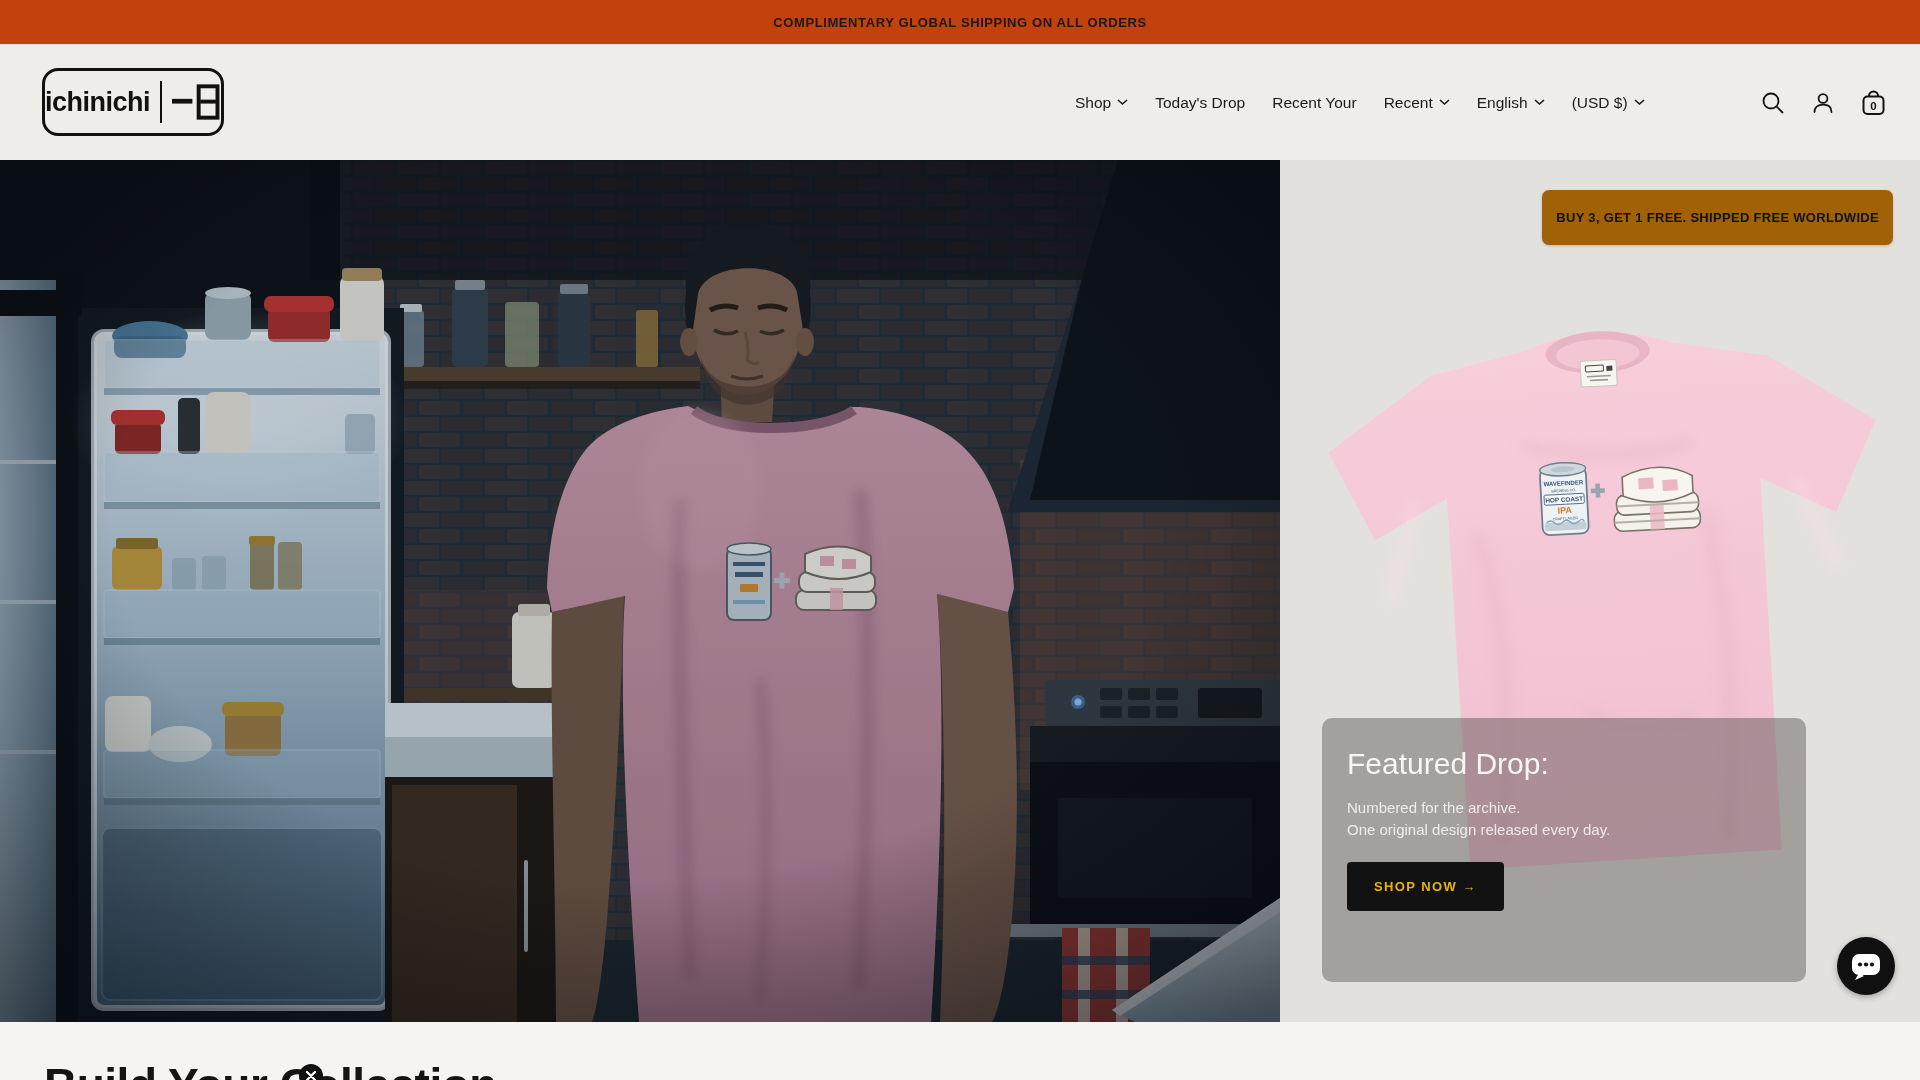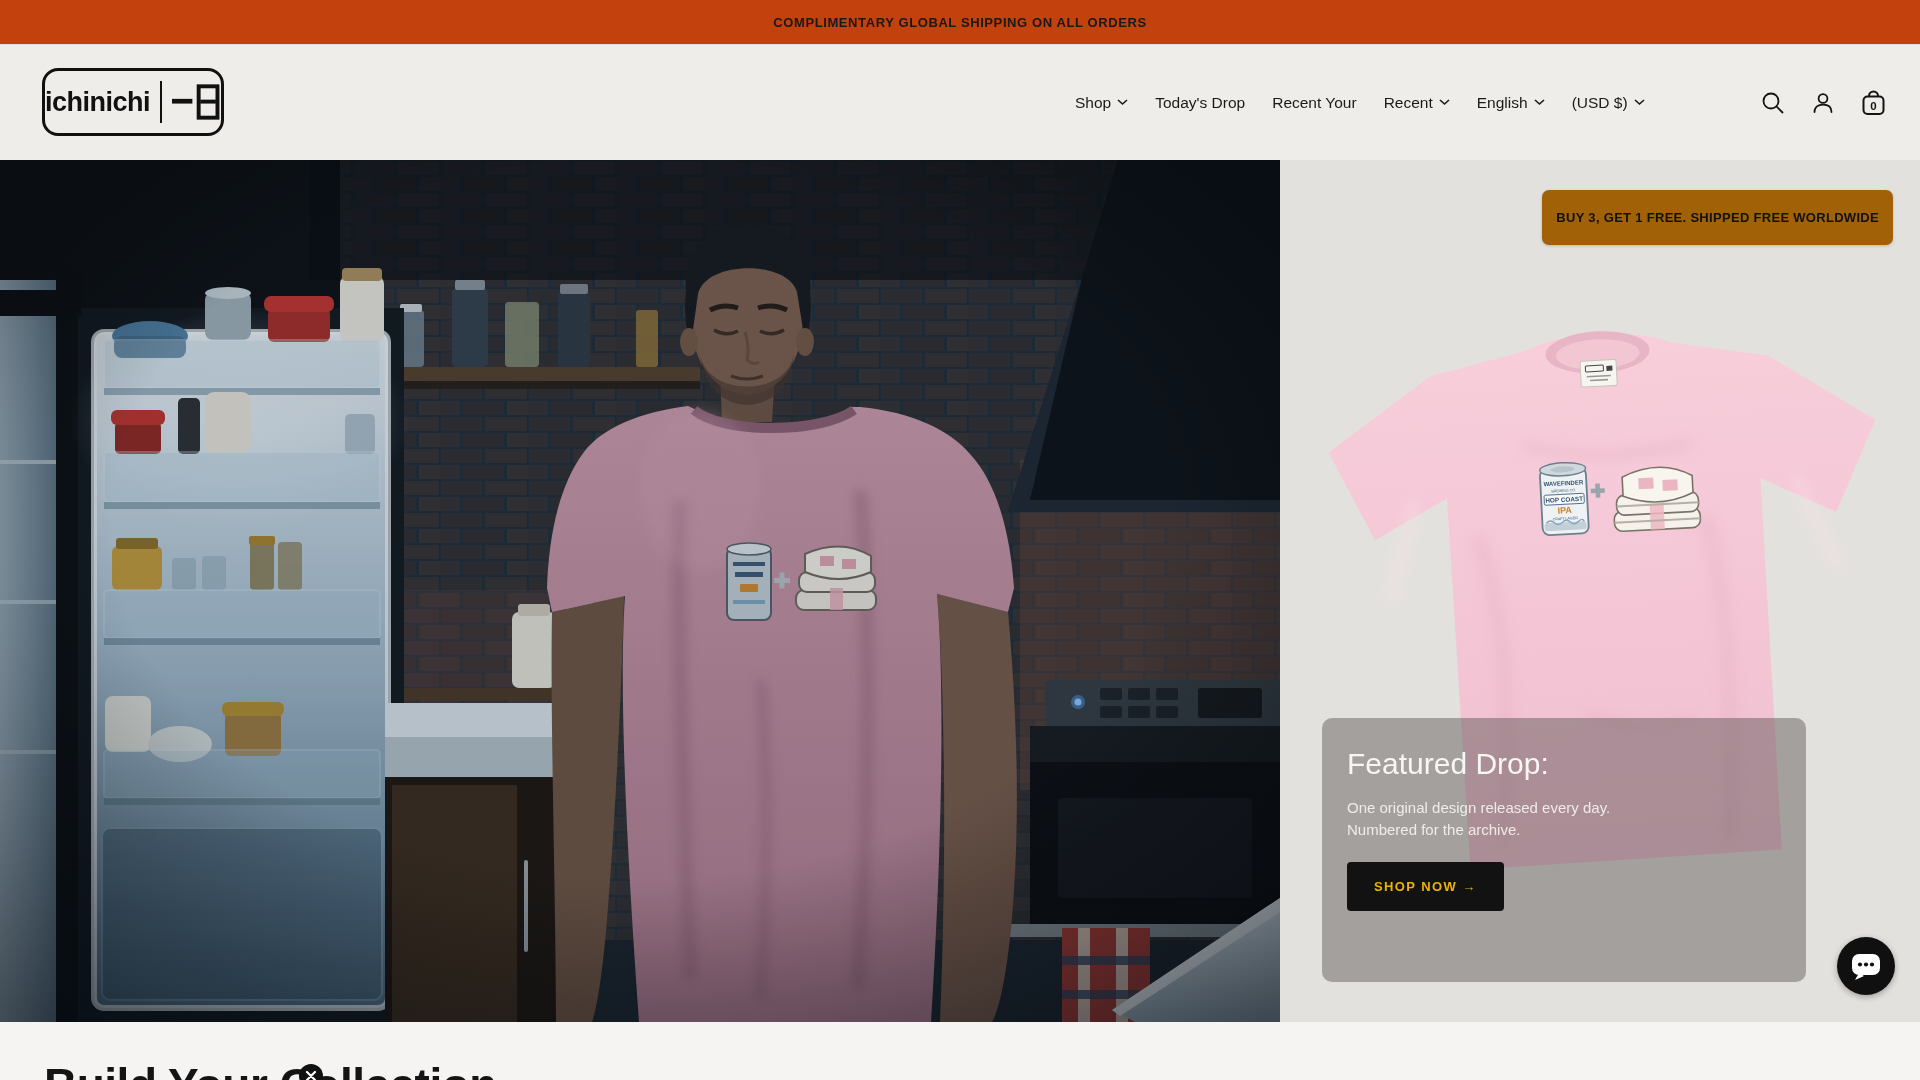--- a/index.html
+++ b/index.html
@@ -401,22 +401,22 @@
           <rect x="374" y="216" width="14" height="26" fill="#edb7c3" opacity=".85"></rect>
           <rect x="341" y="216" width="82" height="2" fill="#b7afa3"></rect>
           <rect x="338" y="232" width="86" height="2" fill="#b7afa3"></rect>
         </g>
       </g>
     </svg>
 
     <div class="feature-card">
       <div class="title">Featured Drop:</div>
       <div class="body">
+        <div>Numbered for the archive.</div>
         <div>One original design released every day.</div>
-        <div>Numbered for the archive.</div>
       </div>
       <button class="cta-btn">SHOP NOW →</button>
     </div>
   </div>
 </div>
 
 <div class="next-section">
   <div class="next-heading">Build Your Collection</div>
   <button class="dismiss">
     <svg width="12" height="12">

